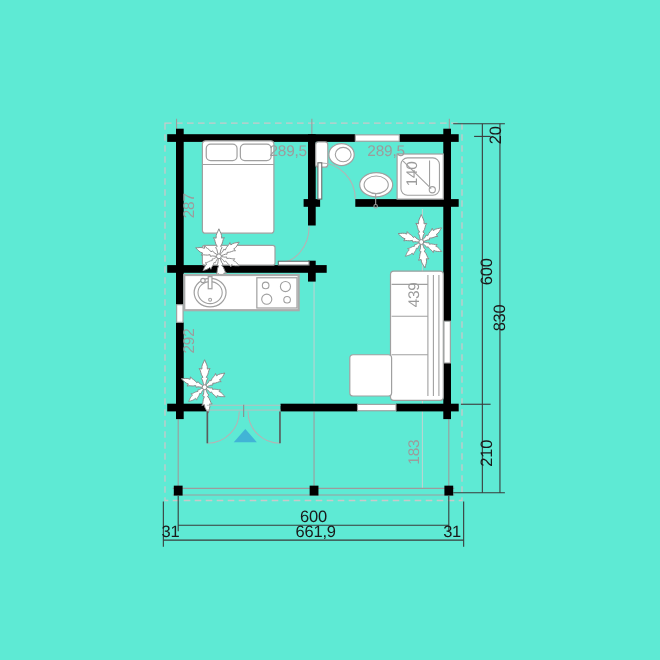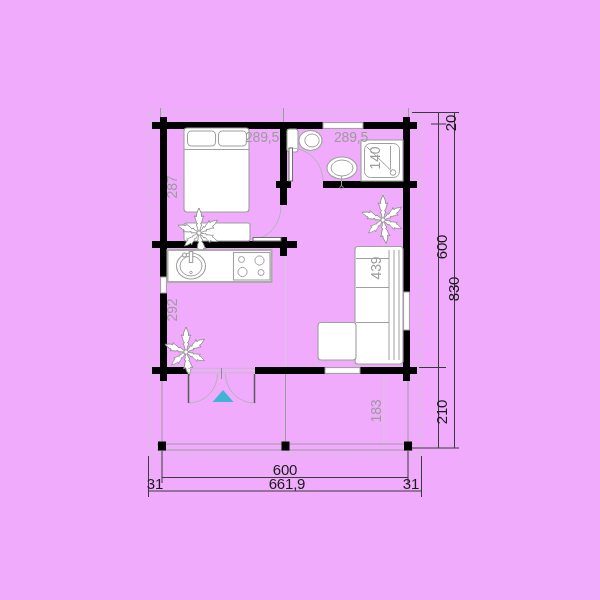--- a/index.html
+++ b/index.html
@@ -1,16 +1,16 @@
 <!DOCTYPE html>
 <html><head>
 <meta charset="utf-8">
 <style>
   html,body{margin:0;padding:0;background:#ffffff;}
-  .canvas{position:relative;width:600px;height:600px;background:#f0abfc;overflow:hidden;
+  .canvas{position:relative;width:600px;height:600px;background:#5eead4;overflow:hidden;
           font-family:"Liberation Sans",sans-serif;}
   svg{position:absolute;left:0;top:0;}
   .lbl-int{font-family:"Liberation Sans",sans-serif;font-size:14px;fill:#9c9c9c;letter-spacing:-0.2px;}
   .lbl-ext{font-family:"Liberation Sans",sans-serif;font-size:15px;fill:#1a1a1a;letter-spacing:-0.2px;}
   .furn{stroke:#a0a0a0;fill:#ffffff;stroke-width:1.1;}
   .furnline{stroke:#a0a0a0;fill:none;stroke-width:1;}
   .arc{stroke:#b4b4b4;fill:none;stroke-width:1;}
   .thin{stroke:#9c9c9c;stroke-width:1;fill:none;}
   .faint{stroke:#d0d0d0;stroke-width:0.8;fill:none;}
   .dim{stroke:#3a3a3a;stroke-width:1;fill:none;}

